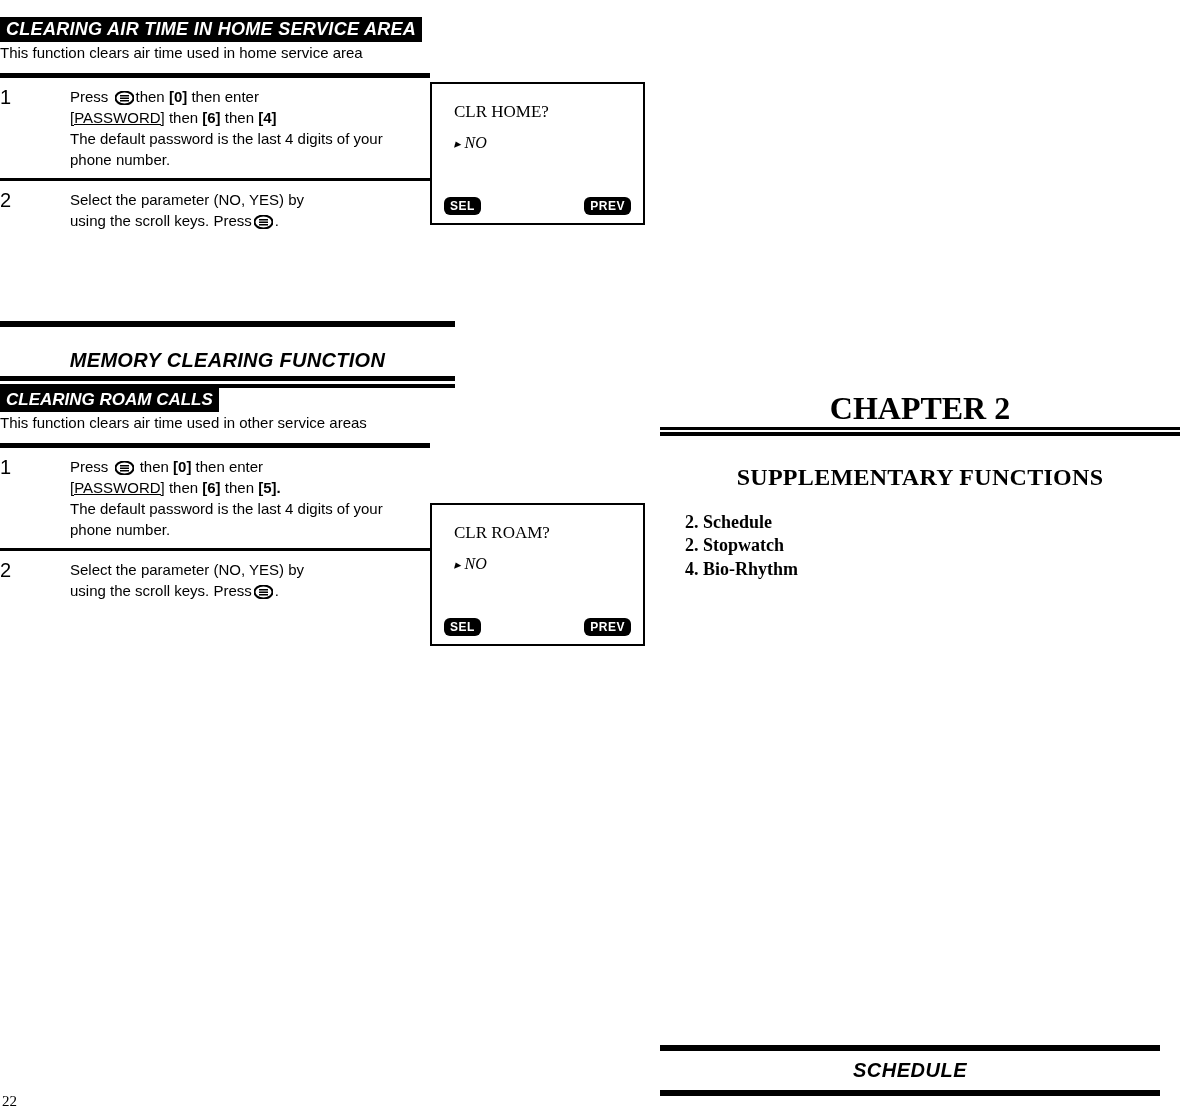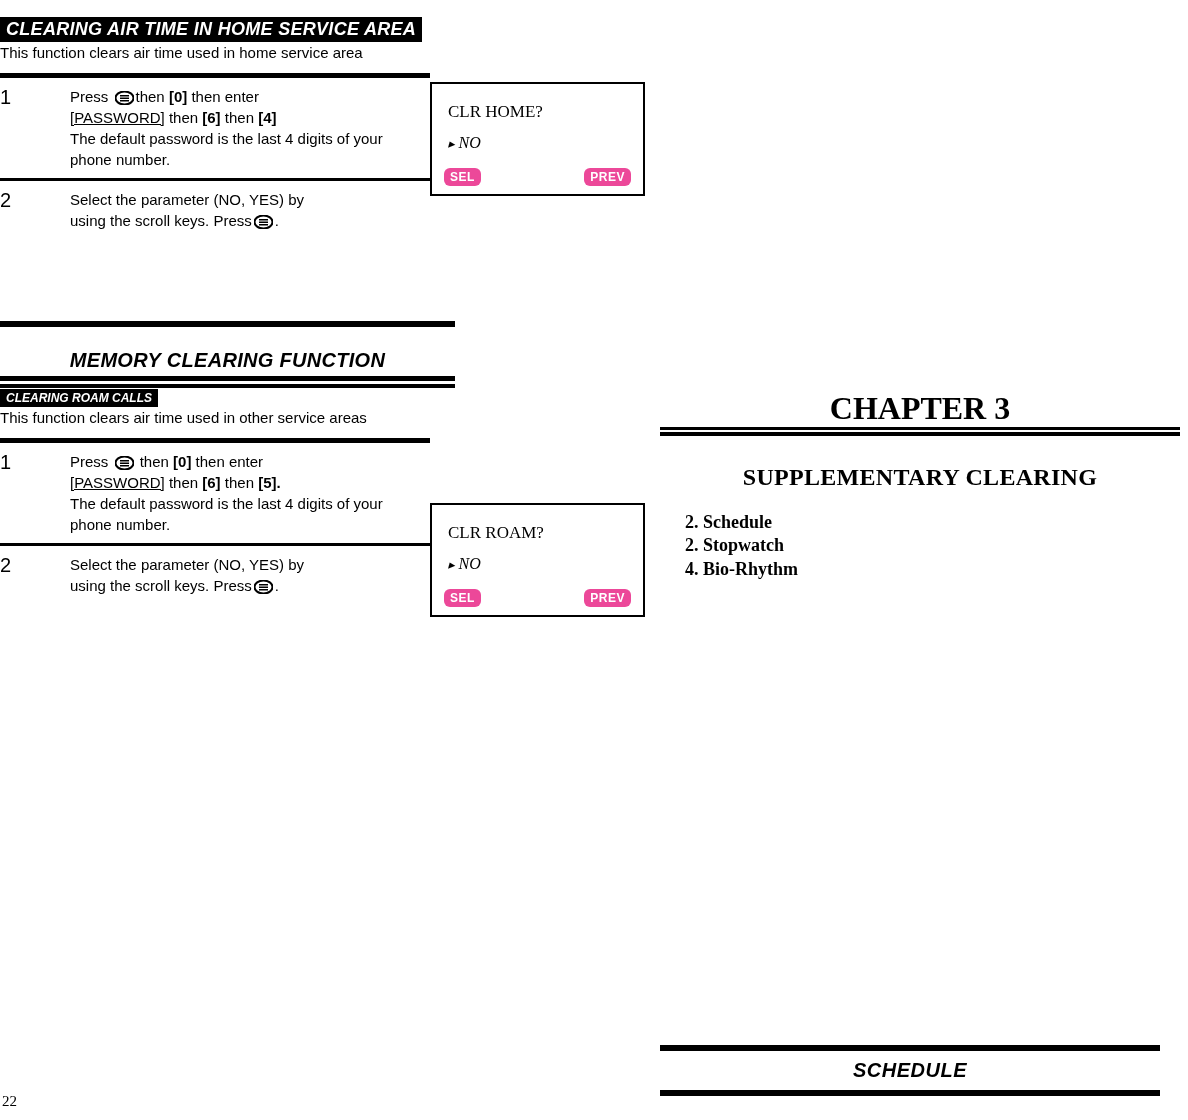--- a/index.html
+++ b/index.html
@@ -63,23 +63,23 @@
       line-height: 1.4;
       width: 330px;
     }
     .step-text .press-label { display: inline; }
     .bold { font-weight: bold; }
     .pw-underline { text-decoration: underline; }
     .phone-screen {
       position: absolute;
       border: 2px solid #000;
       width: 215px;
-      height: 114px;
+      height: 143px;
       background: #fff;
-      padding: 10px 16px;
+      padding: 10px 22px;
       font-family: "Times New Roman", serif;
     }
     .screen-title {
       font-size: 17px;
       margin-top: 8px;
     }
     .screen-option {
       font-size: 16px;
       margin-top: 12px;
       font-style: italic;
@@ -91,21 +91,21 @@
     }
     .screen-buttons {
       position: absolute;
       bottom: 8px;
       left: 12px;
       right: 12px;
       display: flex;
       justify-content: space-between;
     }
     .pill {
-      background: #ec4899;
+      background: #000000;
       color: #fff;
       font-size: 12px;
       font-weight: bold;
       padding: 2px 6px;
       border-radius: 6px;
       font-family: Arial, sans-serif;
       letter-spacing: 0.5px;
     }
     .menu-icon {
       display: inline-block;
@@ -126,21 +126,21 @@
       font-size: 20px;
       font-style: italic;
       letter-spacing: 0.3px;
     }
     .sub-title-box {
       display: inline-block;
       background: #000;
       color: #fff;
       font-weight: bold;
       font-style: italic;
-      font-size: 12px;
+      font-size: 17px;
       padding: 2px 6px;
       margin-top: 0;
       text-align: right;
     }
     .section2-wrap {
       border-top: 4px solid #000;
       margin-top: -3px;
       padding-top: 0;
     }
     .chapter-title {
@@ -297,23 +297,23 @@
     <div class="screen-option"><span class="caret">▸</span><span>NO</span></div>
     <div class="screen-buttons">
       <span class="pill">SEL</span>
       <span class="pill">PREV</span>
     </div>
   </div>
 
 </div>
 
 <div class="right-col">
-  <div class="chapter-title">CHAPTER 3</div>
+  <div class="chapter-title">CHAPTER 2</div>
   <hr class="chapter-underline">
-  <div class="supp-title">SUPPLEMENTARY CLEARING</div>
+  <div class="supp-title">SUPPLEMENTARY FUNCTIONS</div>
   <div class="supp-list">
     <div>2. Schedule</div>
     <div>2. Stopwatch</div>
     <div>4. Bio-Rhythm</div>
   </div>
 </div>
 
 <div class="schedule-box">
   <span class="schedule-title">SCHEDULE</span>
 </div>

